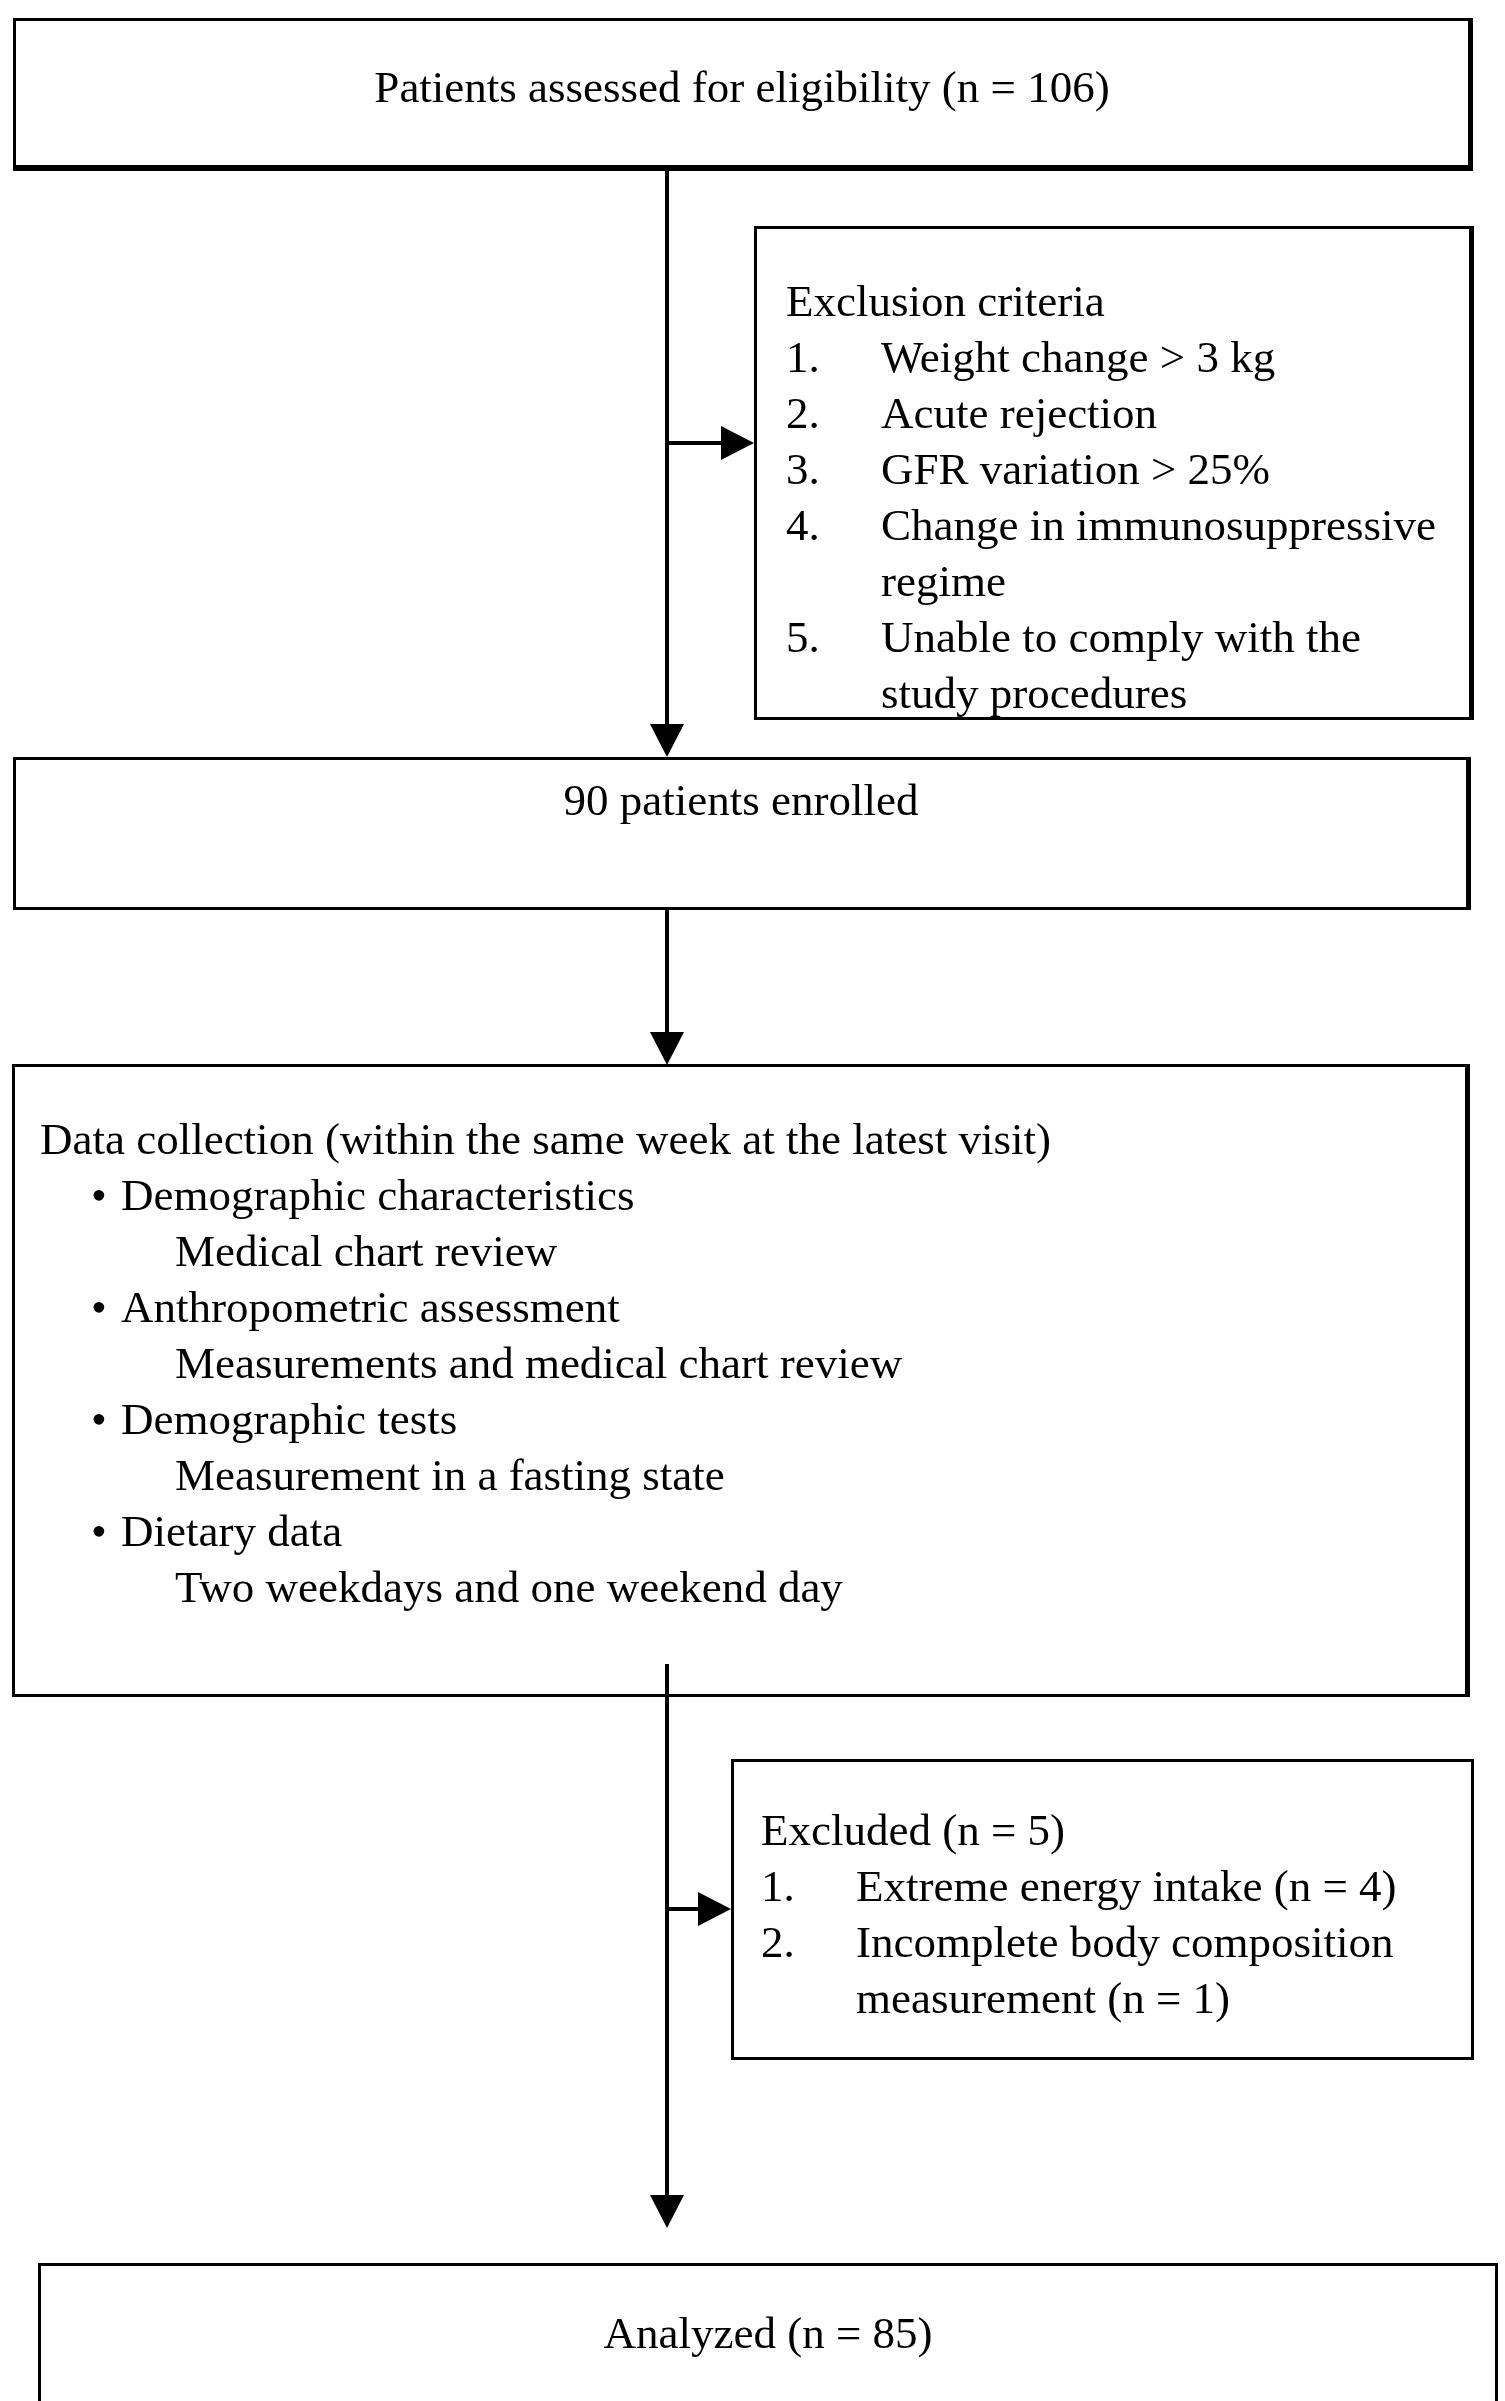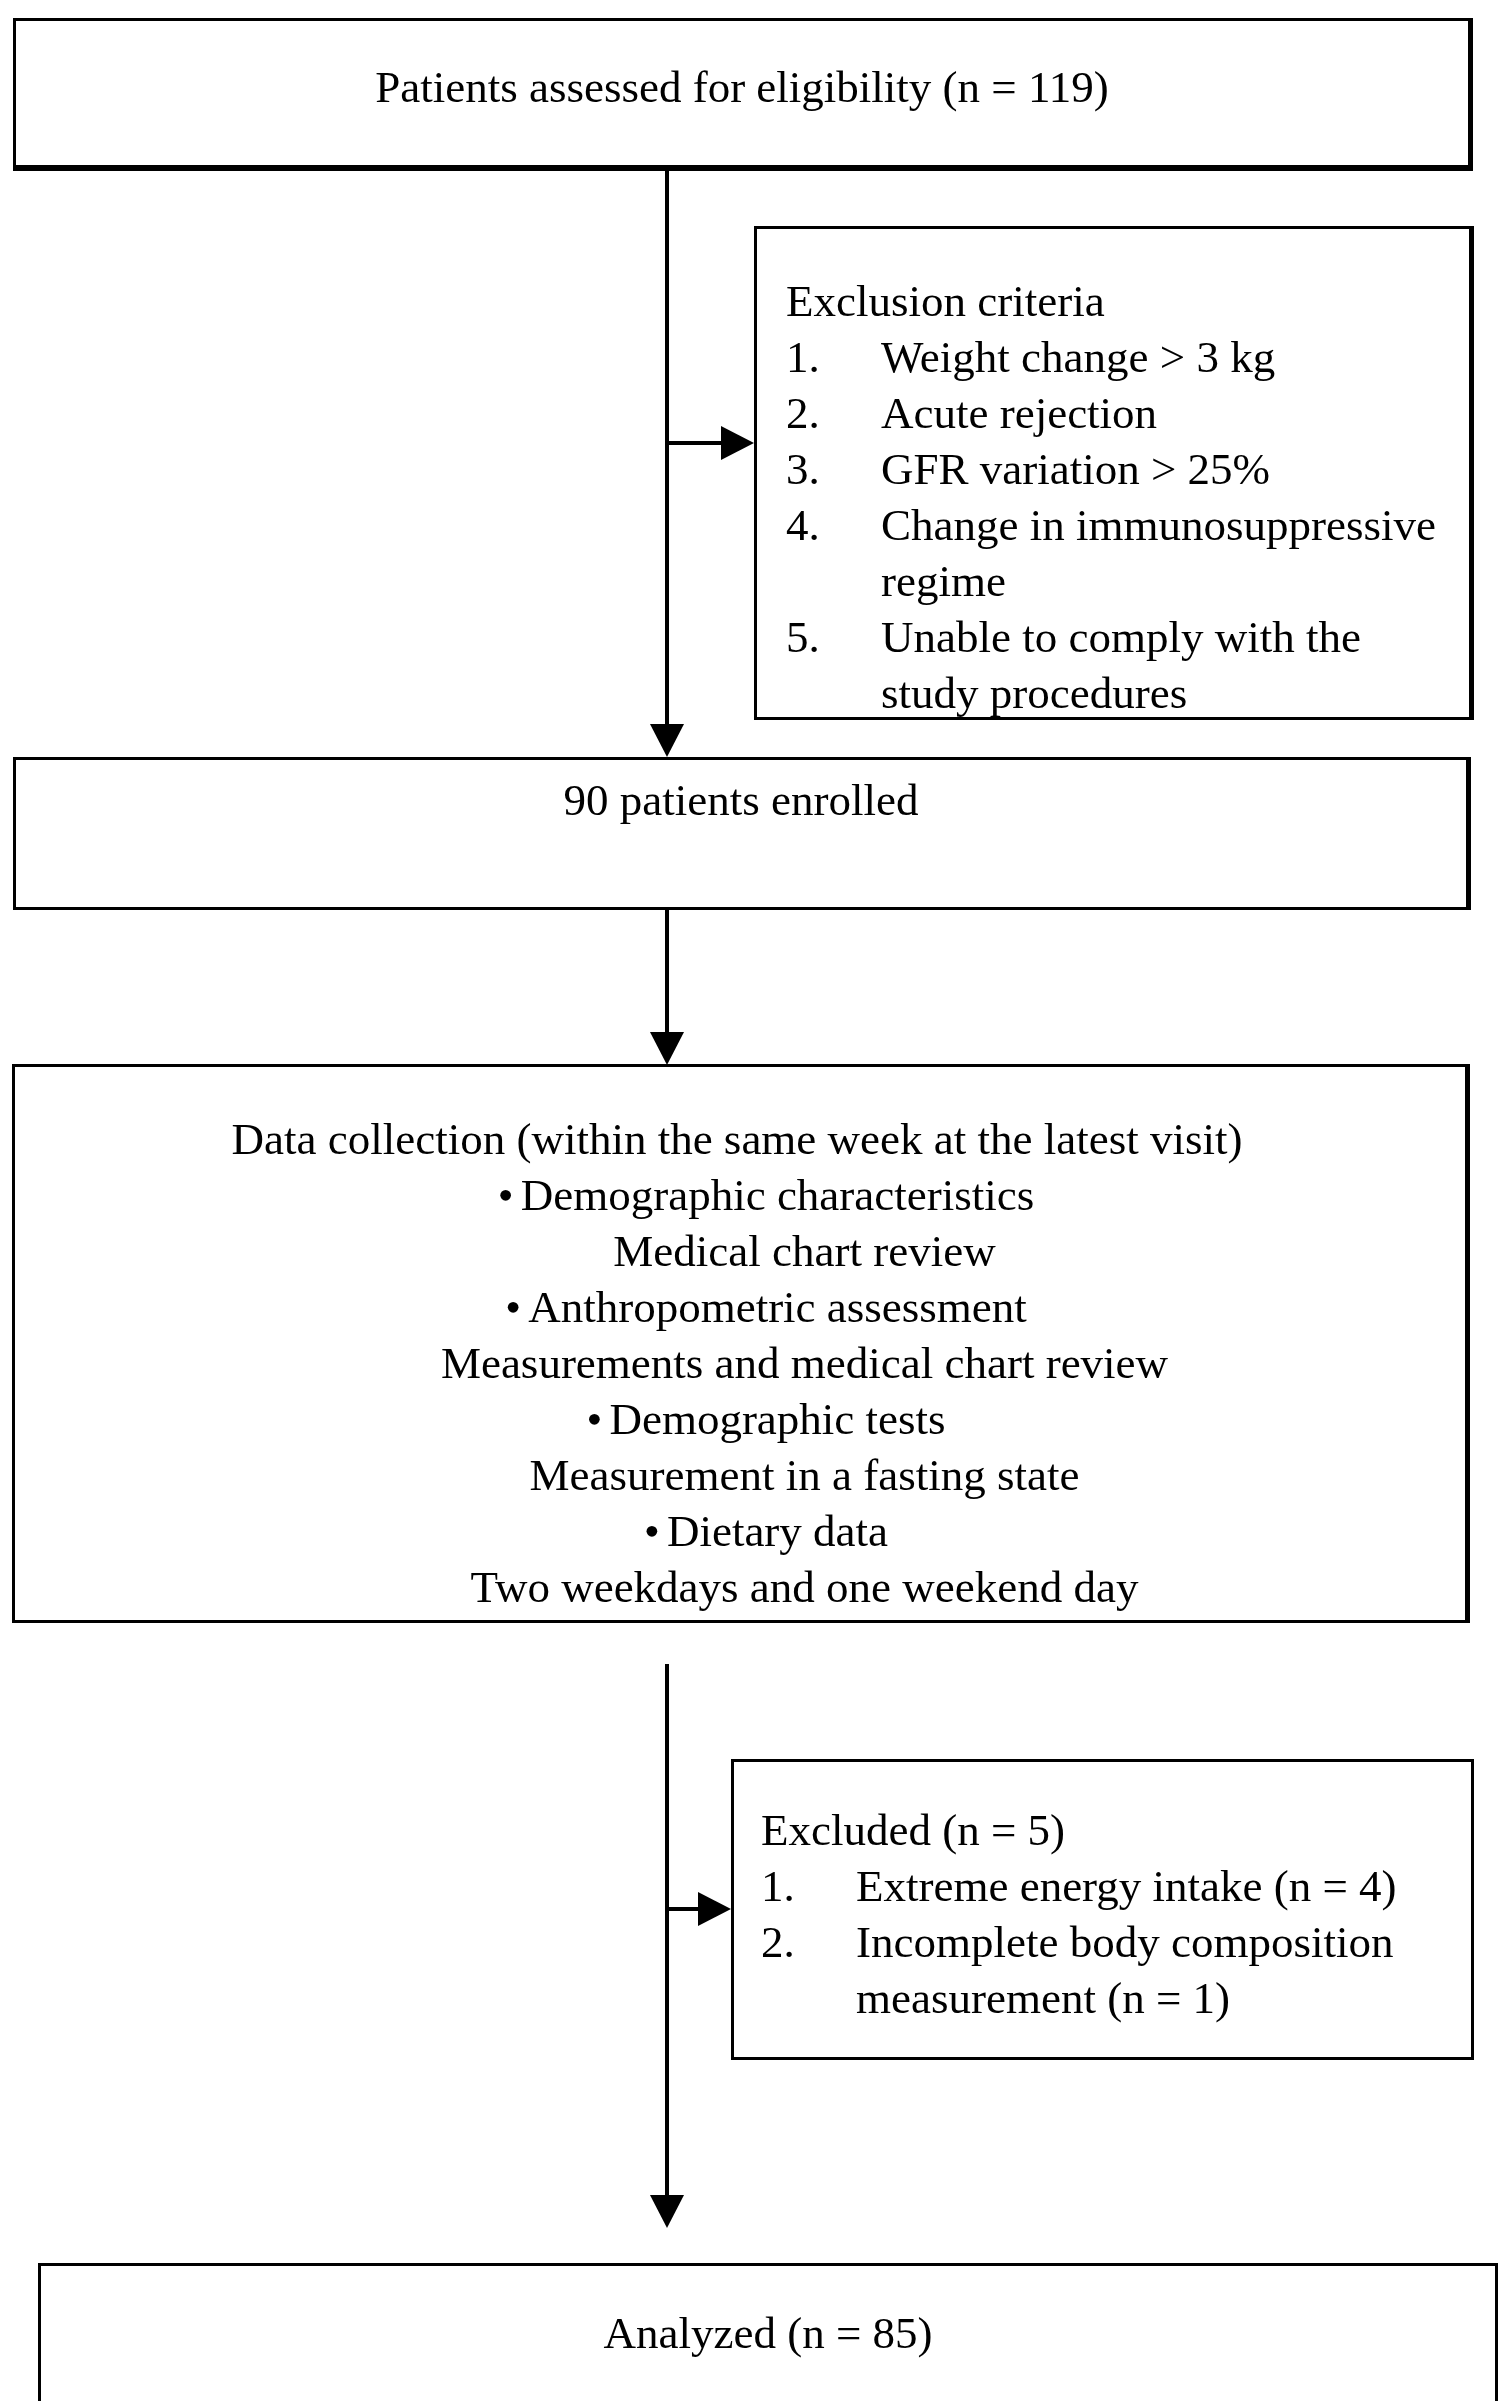--- a/index.html
+++ b/index.html
@@ -31,24 +31,23 @@
     left: 754px; top: 226px; width: 720px; height: 494px;
     border-right-width: 5.7px;
     padding: 44px 20.6px 0 29px;
   }
   #box-enrolled {
     left: 13px; top: 757px; width: 1458px; height: 153px;
     border-right-width: 5.7px;
     padding-top: 12px;
   }
   #box-data {
-    left: 12px; top: 1064px; width: 1458px; height: 559px;
+    left: 12px; top: 1064px; width: 1458px; height: 633px;
     border-right-width: 5.7px;
     padding: 44px 31px 0 25px;
-    text-align: center;
   }
   #box-excluded {
     left: 731px; top: 1759px; width: 743px; height: 301px;
     padding: 40px 20.6px 0 27px;
   }
   #box-analyzed {
     left: 38px; top: 2228px; width: 1460px; height: 157px;
     border-bottom-width: 6.2px;
     padding-top: 39px;
     margin-top: 35px;
@@ -91,21 +90,21 @@
   #arrow-3 { left: 650px; top: 2195px; }
   #arrow-excl-1 { left: 721px; top: 426px; }
   #arrow-excl-2 { left: 698px; top: 1892px; }
 </style>
 </head>
 <body>
 
 <div class="canvas">
 
   <div class="box" id="box-eligibility">
-    <div class="center-text">Patients assessed for eligibility (n = 119)</div>
+    <div class="center-text">Patients assessed for eligibility (n = 106)</div>
   </div>
 
   <div class="vline" id="vline-1"></div>
   <div class="arrow-down" id="arrow-1"></div>
   <div class="hline" id="hline-1"></div>
   <div class="arrow-right" id="arrow-excl-1"></div>
 
   <div class="box" id="box-exclusion">
     <div>Exclusion criteria</div>
     <div class="li">

